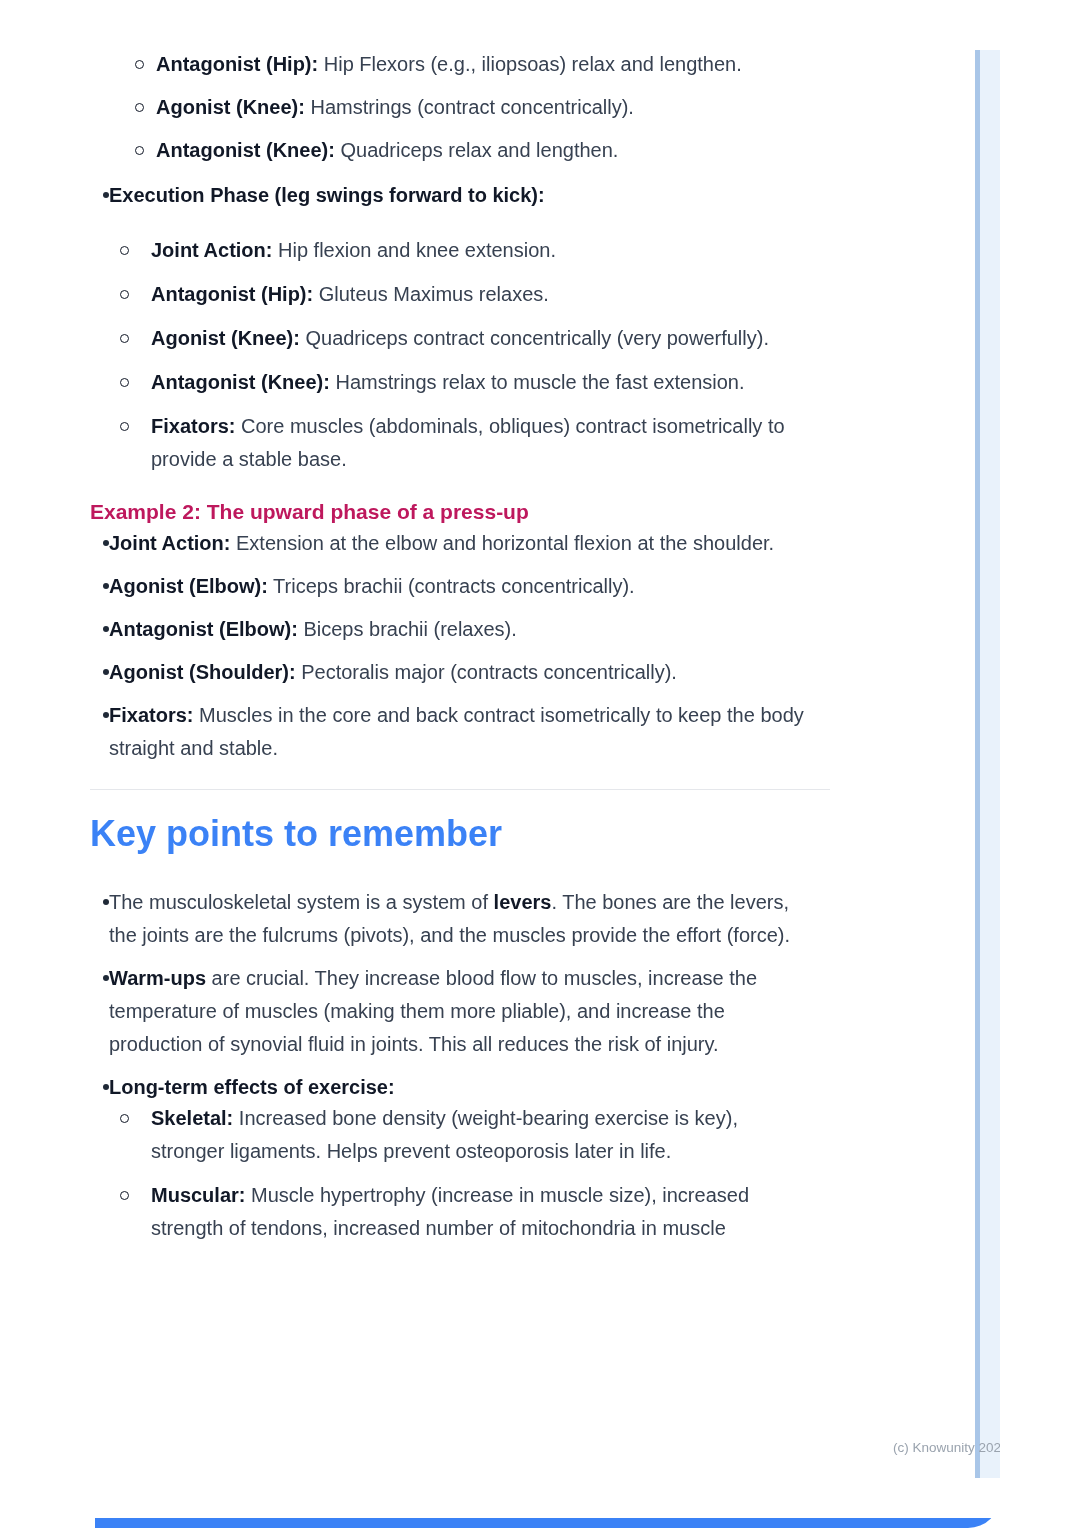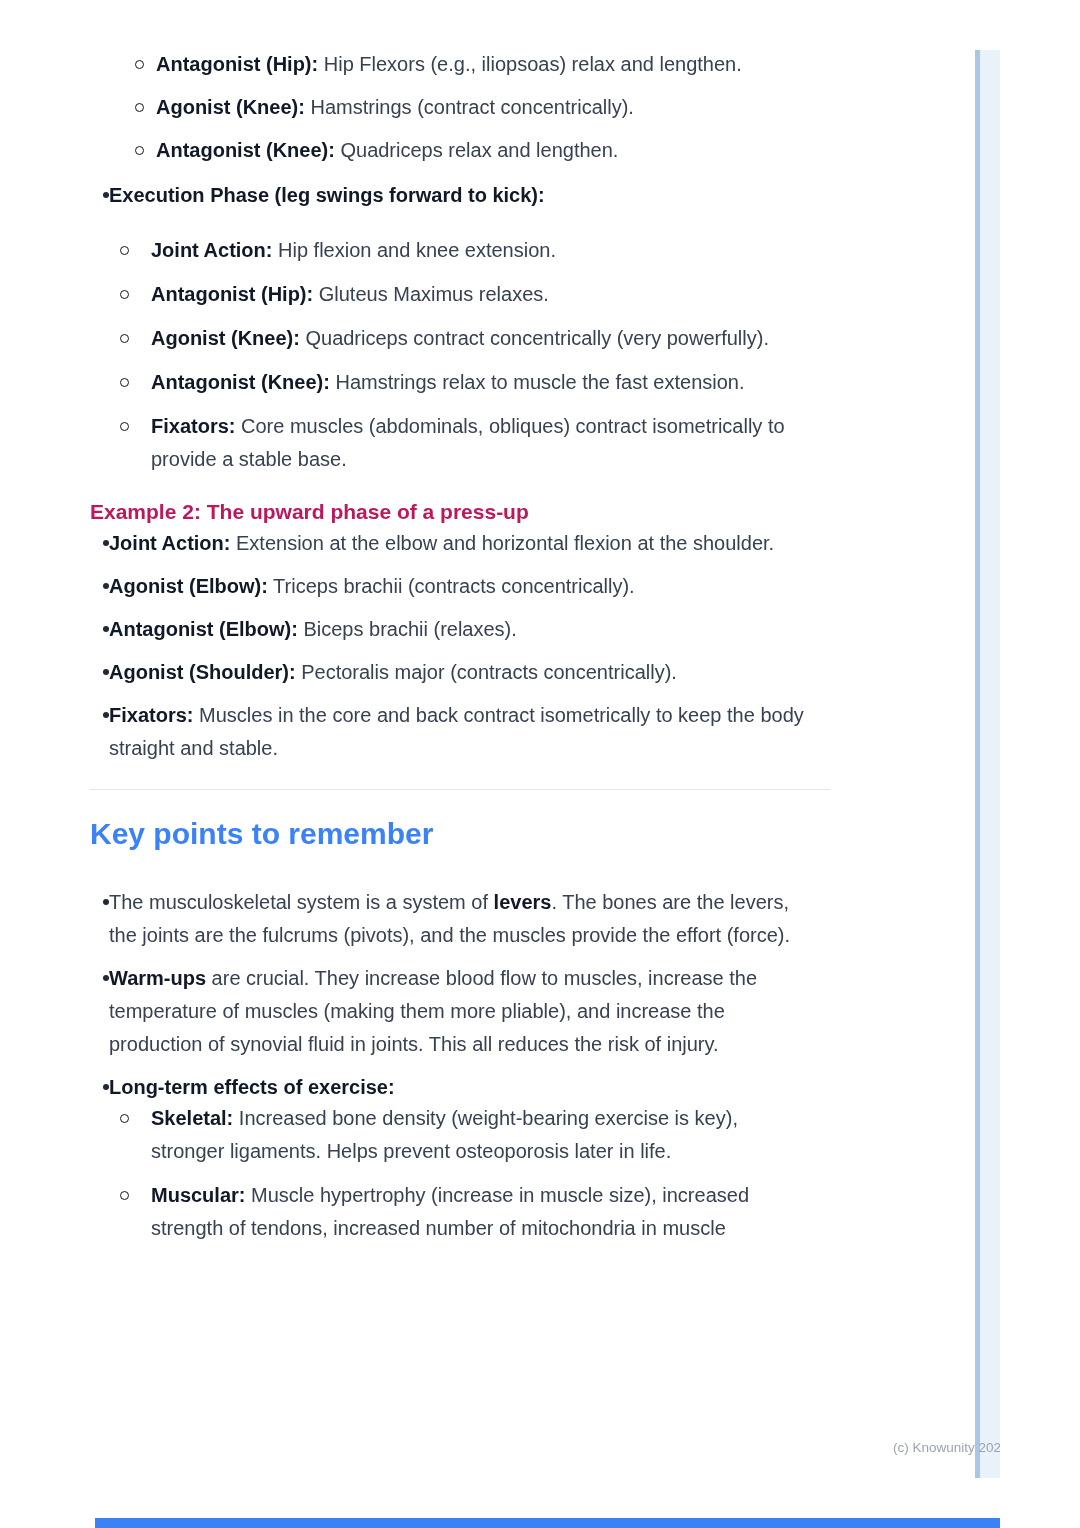--- a/index.html
+++ b/index.html
@@ -1,20 +1,21 @@
 <!DOCTYPE html>
 <html><head>
 <meta charset="utf-8">
 <style>
   html,body { margin:0; padding:0; background:#ffffff; }
   .page {
     position:relative; width:1000px; height:1528px; overflow:hidden;
     background:#ffffff;
     font-family:"Liberation Sans", sans-serif;
     color:#374151;
+    border-radius:32px;
   }
   .highlight-bar {
     position:absolute; left:975px; top:50px; width:57px; height:1428px;
     background:#e9f2fb; border-left:5px solid #a9c6e8;
   }
   .bottom-bar {
     position:absolute; left:95px; right:0; bottom:0; height:10px;
     background:#3b82f6;
   }
   .content { position:absolute; left:90px; top:48px; width:740px; }
@@ -39,21 +40,21 @@
   .w-warm { max-width:670px; }
   .li-body { flex:1 1 auto; min-width:0; }
   .nested { margin-top:22px; }
   .nested-tight { margin-top:-2px; }
   .h3 {
     margin:12px 0 28px; font-size:21px; line-height:30px;
     font-weight:bold; color:#be185d;
   }
   .divider { border:none; border-top:1px solid #e5e7eb; margin:24px 0 0; height:0; }
   .h2 {
-    margin:26px 0 34px; font-size:30px; line-height:36px;
+    margin:26px 0 34px; font-size:36px; line-height:36px;
     font-weight:bold; color:#3b82f6;
   }
   .sub-top { margin-bottom:12px; }
   .footer {
     position:absolute; left:893px; top:1439px; z-index:2;
     font-size:13.5px; line-height:17px; color:#9aa3ae; white-space:nowrap;
   }
 </style>
 </head>
 <body>

